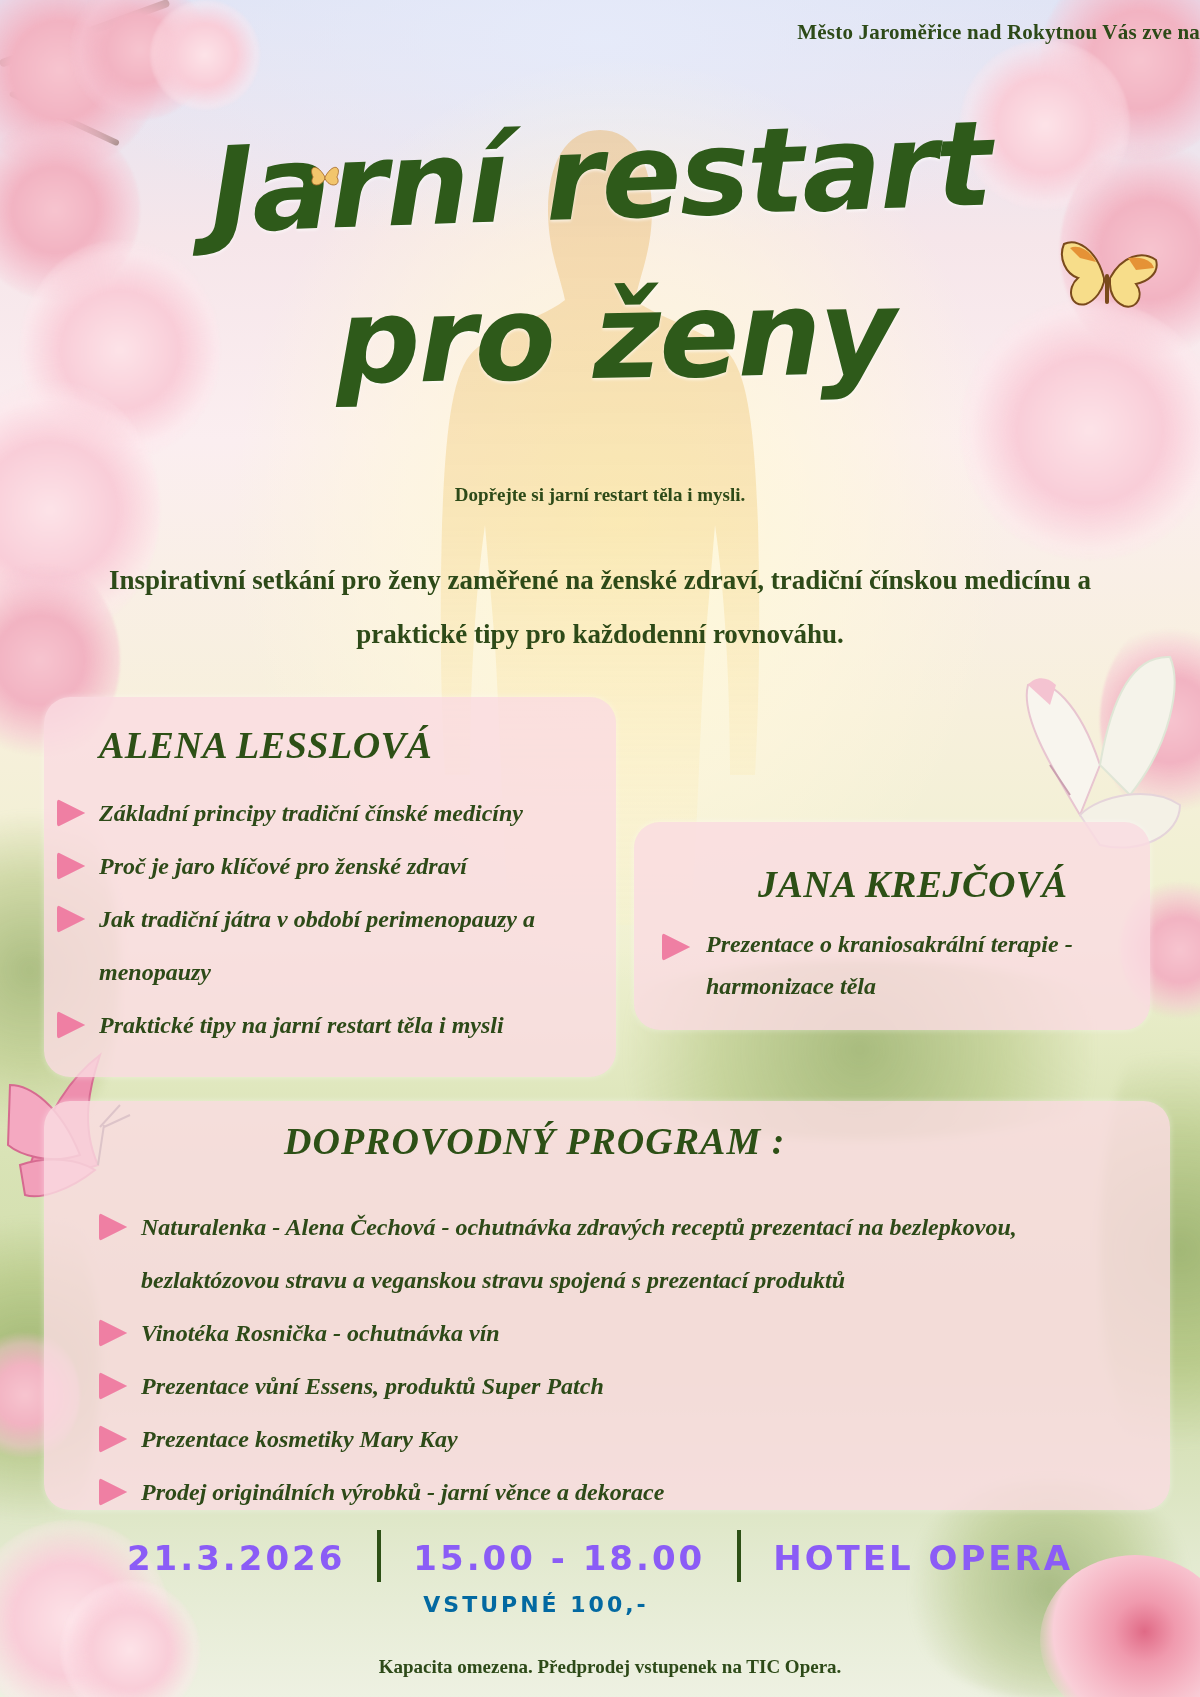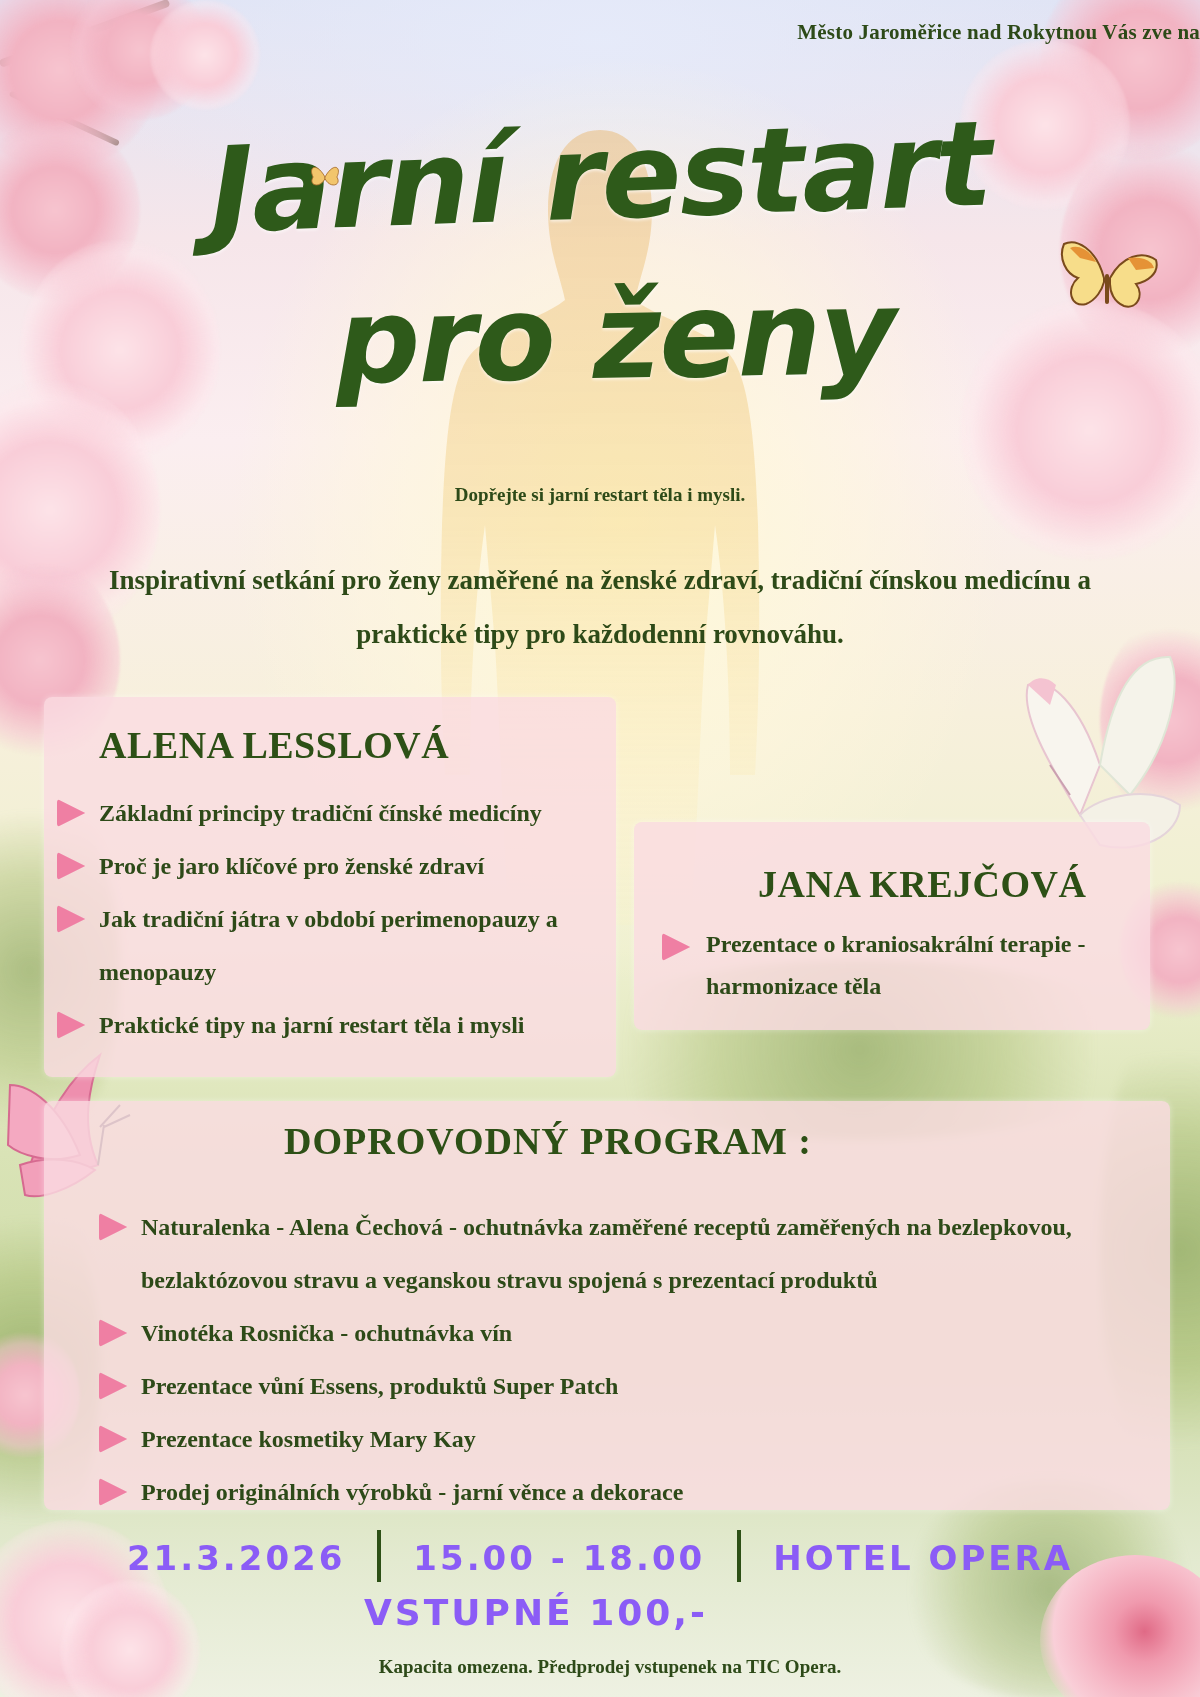--- a/index.html
+++ b/index.html
@@ -54,22 +54,23 @@
       font-size: 19px; font-weight: bold; color: #2d4a18;
     }
     .desc {
       position: absolute; top: 553px; left: 60px; width: 1080px; text-align: center;
       font-size: 27px; font-weight: bold; line-height: 54px; color: #2d4a18;
     }
 
     .card {
       position: absolute;
       background: rgba(250, 220, 226, 0.82);
-      border-radius: 8px;
+      border-radius: 26px;
       box-shadow: 0 0 6px rgba(255,255,255,0.4);
+      font-style: italic;
     }
     .card-alena { left: 44px; top: 697px; width: 572px; height: 380px; }
     .card-jana { left: 634px; top: 822px; width: 516px; height: 208px; }
     .card-program { left: 44px; top: 1101px; width: 1126px; height: 409px; }
 
     .card-heading {
       position: absolute; font-size: 38px; font-weight: bold; color: #2d5016; letter-spacing: 0.5px;
     }
     .card-alena .card-heading { left: 55px; top: 26px; }
     .card-jana .card-heading { left: 88px; top: 40px; margin-left: 36px; }
@@ -98,21 +99,21 @@
       font-family: "DejaVu Sans", sans-serif; font-weight: bold;
       font-size: 34px; letter-spacing: 3px; color: #8b5cf6; white-space: nowrap;
     }
     .info-line .sep {
       display: inline-block; width: 4px; height: 52px; background: #2d5016;
       vertical-align: middle; margin: -10px 32px 0 32px;
     }
     .fee {
       position: absolute; top: 1592px; left: 0; width: 1072px; text-align: center;
       font-family: "DejaVu Sans", sans-serif; font-weight: bold;
-      font-size: 36px; letter-spacing: 3px; color: #8b5cf6;
+      font-size: 22px; letter-spacing: 3px; color: #0369a1;
     }
     .note {
       position: absolute; top: 1656px; left: 0; width: 1200px; text-align: center;
       font-size: 19px; font-weight: bold; color: #2d4a18; margin-left: 10px;
     }
 
     .butterfly { position: absolute; }
   </style>
 </head>
 <body>
@@ -206,21 +207,21 @@
 <section class="card card-jana">
   <h2 class="card-heading">JANA KREJČOVÁ</h2>
   <ul class="bullets">
     <li><span class="tri"></span><span>Prezentace o kraniosakrální terapie - harmonizace těla</span></li>
   </ul>
 </section>
 
 <section class="card card-program">
   <h2 class="card-heading">DOPROVODNÝ PROGRAM :</h2>
   <ul class="bullets">
-    <li><span class="tri"></span><span>Naturalenka - Alena Čechová - ochutnávka zaměřené receptů zaměřených na bezlepkovou, bezlaktózovou stravu a veganskou stravu spojená s prezentací produktů</span></li>
+    <li><span class="tri"></span><span>Naturalenka - Alena Čechová - ochutnávka zdravých receptů prezentací na bezlepkovou, bezlaktózovou stravu a veganskou stravu spojená s prezentací produktů</span></li>
     <li><span class="tri"></span><span>Vinotéka Rosnička - ochutnávka vín</span></li>
     <li><span class="tri"></span><span>Prezentace vůní Essens, produktů Super Patch</span></li>
     <li><span class="tri"></span><span>Prezentace kosmetiky Mary Kay</span></li>
     <li><span class="tri"></span><span>Prodej originálních výrobků -  jarní věnce a dekorace</span></li>
   </ul>
 </section>
 
 <div class="info-line">
   <span>21.3.2026</span><span class="sep"></span><span>15.00 - 18.00</span><span class="sep"></span><span>HOTEL OPERA</span>
 </div>

